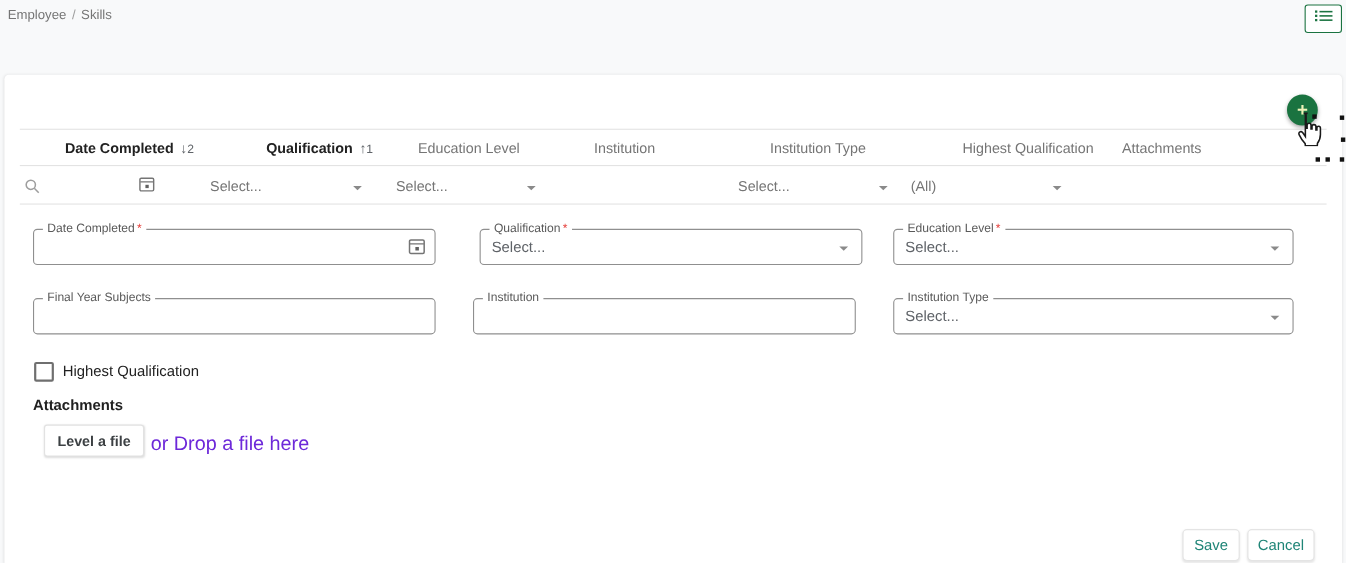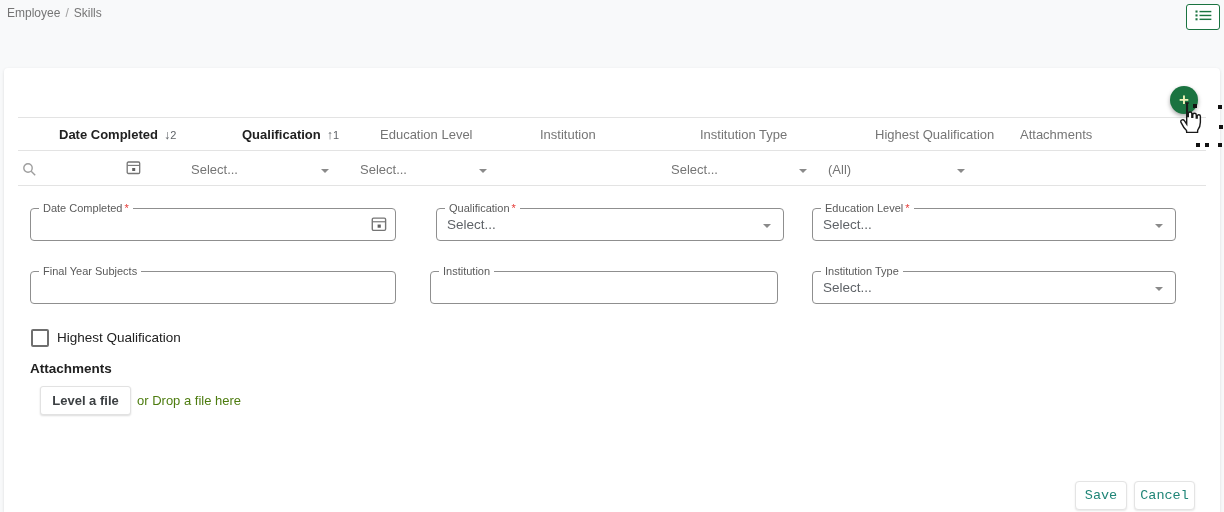--- a/index.html
+++ b/index.html
@@ -44,26 +44,26 @@
   .cal-btn{position:absolute;right:8px;top:7px;cursor:pointer;}
 
   
   .cbx{position:absolute;left:31px;top:329px;width:14px;height:14px;border:2px solid #6f6f6f;border-radius:2px;background:#fff;cursor:pointer;}
   .cbx-label{position:absolute;left:57px;top:330px;font-size:13.5px;color:#212121;}
 
   .attach-label{position:absolute;left:30px;top:361px;font-size:13.5px;font-weight:600;color:#212121;}
   .file-btn{position:absolute;left:40px;top:386px;width:89px;height:27px;background:#fff;border:1px solid #e2e2e2;
             border-radius:3px;box-shadow:0 1px 2px rgba(0,0,0,.14);font-size:13px;font-weight:700;color:#3c4043;
             display:flex;align-items:center;justify-content:center;cursor:pointer;}
-  .drop-hint{position:absolute;left:137px;top:393px;font-size:13px;color:#4d7c0f;}
+  .drop-hint{position:absolute;left:137px;top:393px;font-size:18px;color:#6d28d9;}
 
   
   .act-btn{position:absolute;top:481px;height:27px;background:#fff;border:1px solid #e4e4e4;border-radius:4px;
            box-shadow:0 1px 2px rgba(0,0,0,.10);color:#1f8577;font-size:13.5px;font-weight:500;
-           display:flex;align-items:center;justify-content:center;cursor:pointer;font-family:Liberation Mono, monospace;}
+           display:flex;align-items:center;justify-content:center;cursor:pointer;}
   .save{left:1075px;width:50px;}
   .cancel{left:1134px;width:59px;}
 
   
   .fab{position:absolute;left:1170px;top:86px;width:28px;height:28px;border-radius:50%;background:#1a7340;
        box-shadow:0 2px 4px rgba(0,0,0,.35);color:#eef2b8;font-size:17px;font-weight:700;line-height:27px;
        text-align:center;cursor:pointer;z-index:4;}
   .dot{position:absolute;width:4px;height:4px;background:#111;z-index:5;}
   .cursor{position:absolute;left:1176px;top:101px;z-index:6;}
 </style>

